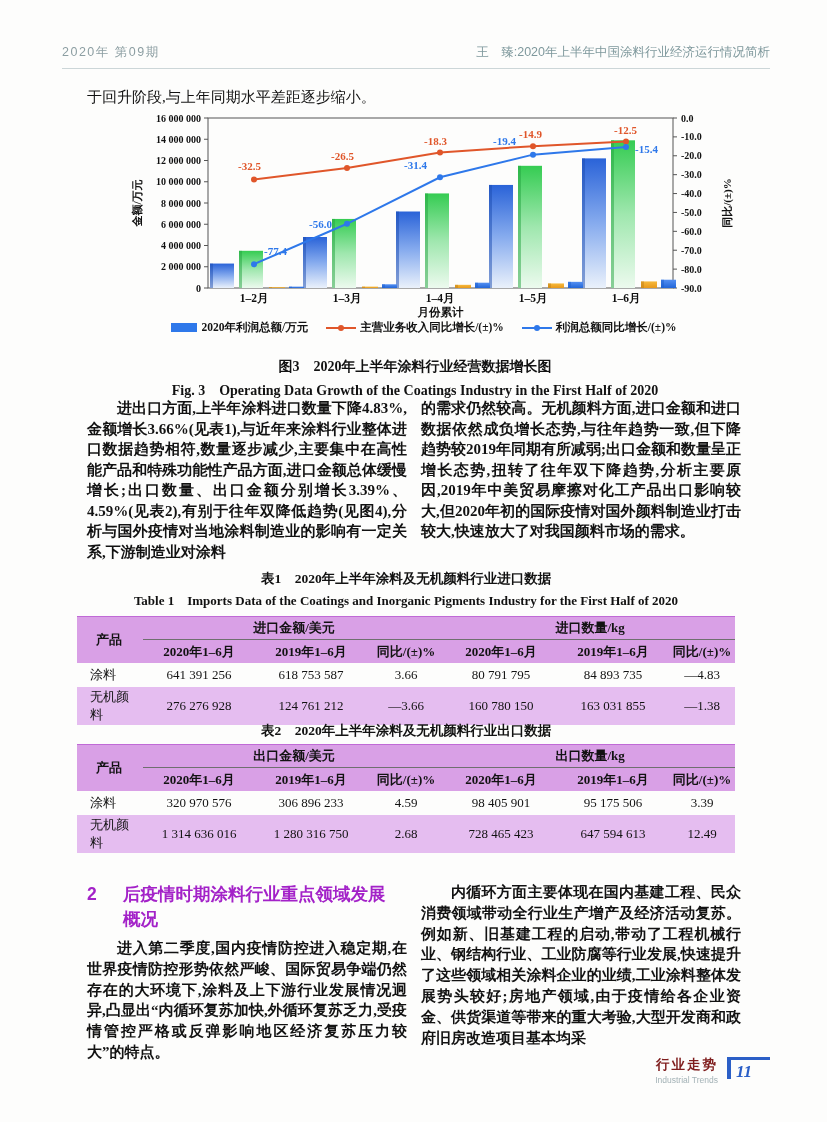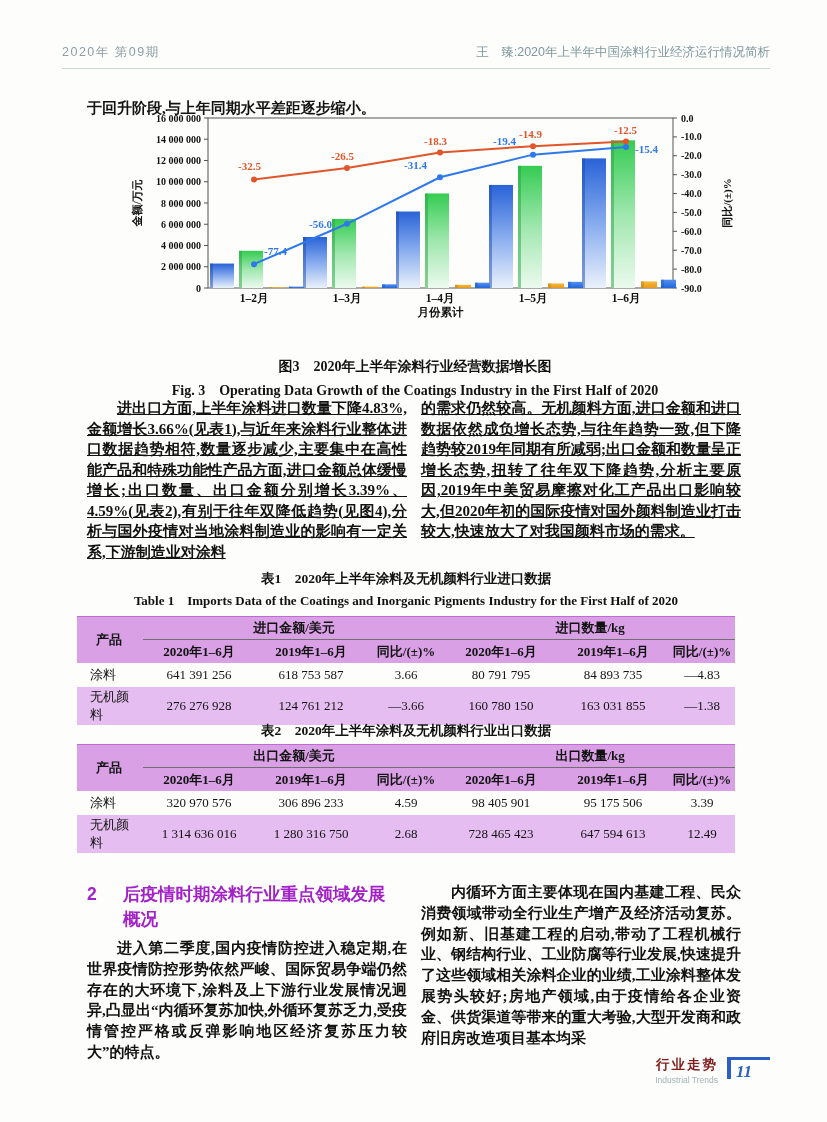--- a/index.html
+++ b/index.html
@@ -10,21 +10,21 @@
   }
   .abs{position:absolute;}
 
   
   .header{top:44px;left:62px;width:708px;display:flex;justify-content:space-between;
     align-items:flex-end;border-bottom:1px solid #ccd6d8;padding-bottom:7px;
     font-family:"Liberation Sans","DejaVu Sans",sans-serif;}
   .header-left{font-size:12.5px;color:#8c9ea2;letter-spacing:1.5px;}
   .header-right{font-size:12.5px;color:#7e989c;}
 
-  .intro{top:99px;left:87px;width:653px;font-size:15px;font-weight:700;}
+  .intro{top:88px;left:87px;width:653px;font-size:15px;font-weight:400;}
 
   
   .chart{top:110px;left:128px;width:624px;height:212px;}
   #chart-svg{font-family:"Liberation Serif","DejaVu Serif",serif;}
   #chart-svg .tick{font-size:10px;font-weight:600;fill:#111;}
   #chart-svg .xtick{font-size:11.5px;font-weight:700;fill:#111;}
   #chart-svg .atitle{font-size:11px;font-weight:700;fill:#111;}
   #chart-svg .vlabel{font-size:11px;font-weight:700;}
 
   .legend{top:320px;left:104px;width:640px;font-size:11.5px;font-weight:700;}
@@ -42,21 +42,21 @@
   .sw-lb::before,.sw-lb::after{background:#2e78ea;}
 
   .caption{top:358px;left:60px;width:710px;text-align:center;}
   .caption-cn{font-size:14px;font-weight:700;margin-bottom:6px;}
   .caption-en{font-size:14px;font-weight:700;}
 
   
   .cols{display:flex;gap:14px;}
   .col{width:320px;font-size:15px;line-height:20.5px;text-align:justify;font-weight:600;}
   .indent{text-indent:2em;}
-  .cols1{top:398px;left:87px;width:654px;text-decoration:underline;}
+  .cols1{top:398px;left:87px;width:654px;}
 
   
   .tblock{left:77px;width:658px;}
   .tblock1{top:570px;}
   .tblock2{top:722px;}
   .tbl-title-cn{text-align:center;font-size:13.5px;font-weight:700;margin-bottom:4px;}
   .tbl-title-en{text-align:center;font-size:13px;font-weight:700;margin-bottom:6px;}
   table{width:100%;border-collapse:collapse;font-size:13px;table-layout:fixed;}
   thead th{background:#d9a0e6;font-weight:700;padding:1px 2px;}
   thead tr:first-child th{height:20px;border-top:1px solid #c06ad6;}
@@ -231,20 +231,34 @@
         <text x="276" y="59.3111111111111" class="vlabel" fill="#2e78ea">-31.4</text>
         <circle cx="405" cy="44.64444444444444" r="3" fill="#2e78ea"></circle>
         <text x="365" y="34.64444444444444" class="vlabel" fill="#2e78ea">-19.4</text>
         <circle cx="498" cy="37.08888888888889" r="3" fill="#2e78ea"></circle>
         <text x="507" y="43.08888888888889" class="vlabel" fill="#2e78ea">-15.4</text>
       </g>
     </svg>
 </div>
 
 <div class="abs legend">
+  <div class="lg-row">
+    <span class="lg-item">
+        <span class="sw sw-b2"></span>
+        <span>2020年利润总额/万元</span>
+      </span>
+    <span class="lg-item">
+        <span class="sw-line sw-lo"></span>
+        <span>主营业务收入同比增长/(±)%</span>
+      </span>
+    <span class="lg-item">
+        <span class="sw-line sw-lb"></span>
+        <span>利润总额同比增长/(±)%</span>
+      </span>
+  </div>
 </div>
 
 <div class="abs caption">
   <div class="caption-cn">图3　2020年上半年涂料行业经营数据增长图</div>
   <div class="caption-en">Fig. 3　Operating Data Growth of the Coatings Industry in the First Half of 2020</div>
 </div>
 
 <div class="abs cols1 cols">
   <div class="col indent">进出口方面,上半年涂料进口数量下降4.83%,金额增长3.66%(见表1),与近年来涂料行业整体进口数据趋势相符,数量逐步减少,主要集中在高性能产品和特殊功能性产品方面,进口金额总体缓慢增长;出口数量、出口金额分别增长3.39%、4.59%(见表2),有别于往年双降低趋势(见图4),分析与国外疫情对当地涂料制造业的影响有一定关系,下游制造业对涂料</div>
   <div class="col">的需求仍然较高。无机颜料方面,进口金额和进口数据依然成负增长态势,与往年趋势一致,但下降趋势较2019年同期有所减弱;出口金额和数量呈正增长态势,扭转了往年双下降趋势,分析主要原因,2019年中美贸易摩擦对化工产品出口影响较大,但2020年初的国际疫情对国外颜料制造业打击较大,快速放大了对我国颜料市场的需求。</div>

